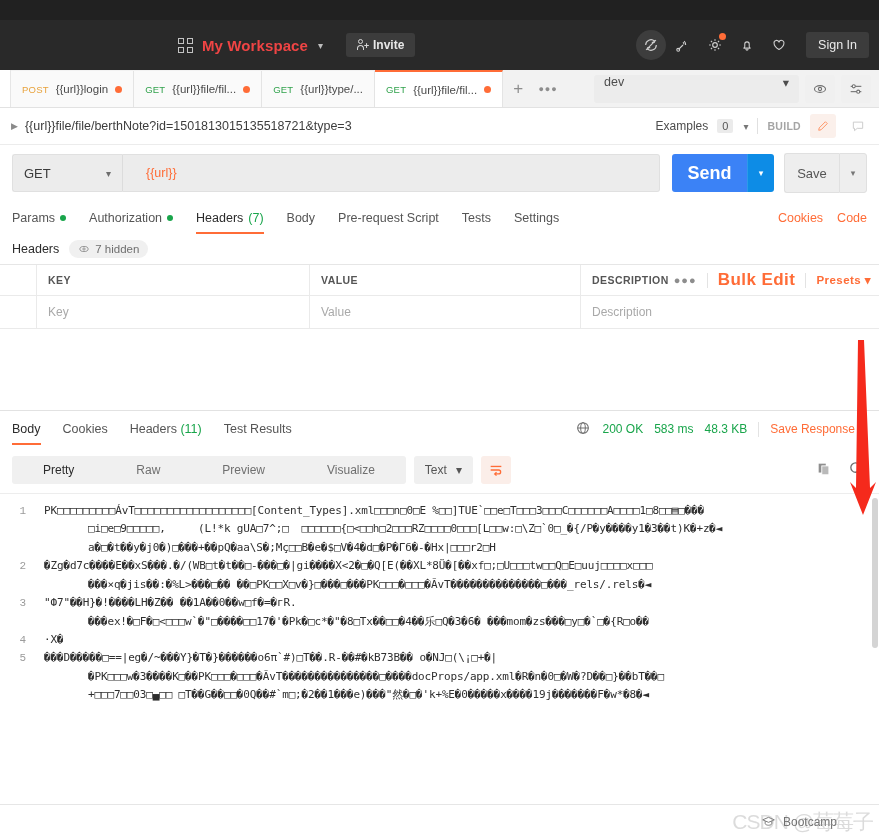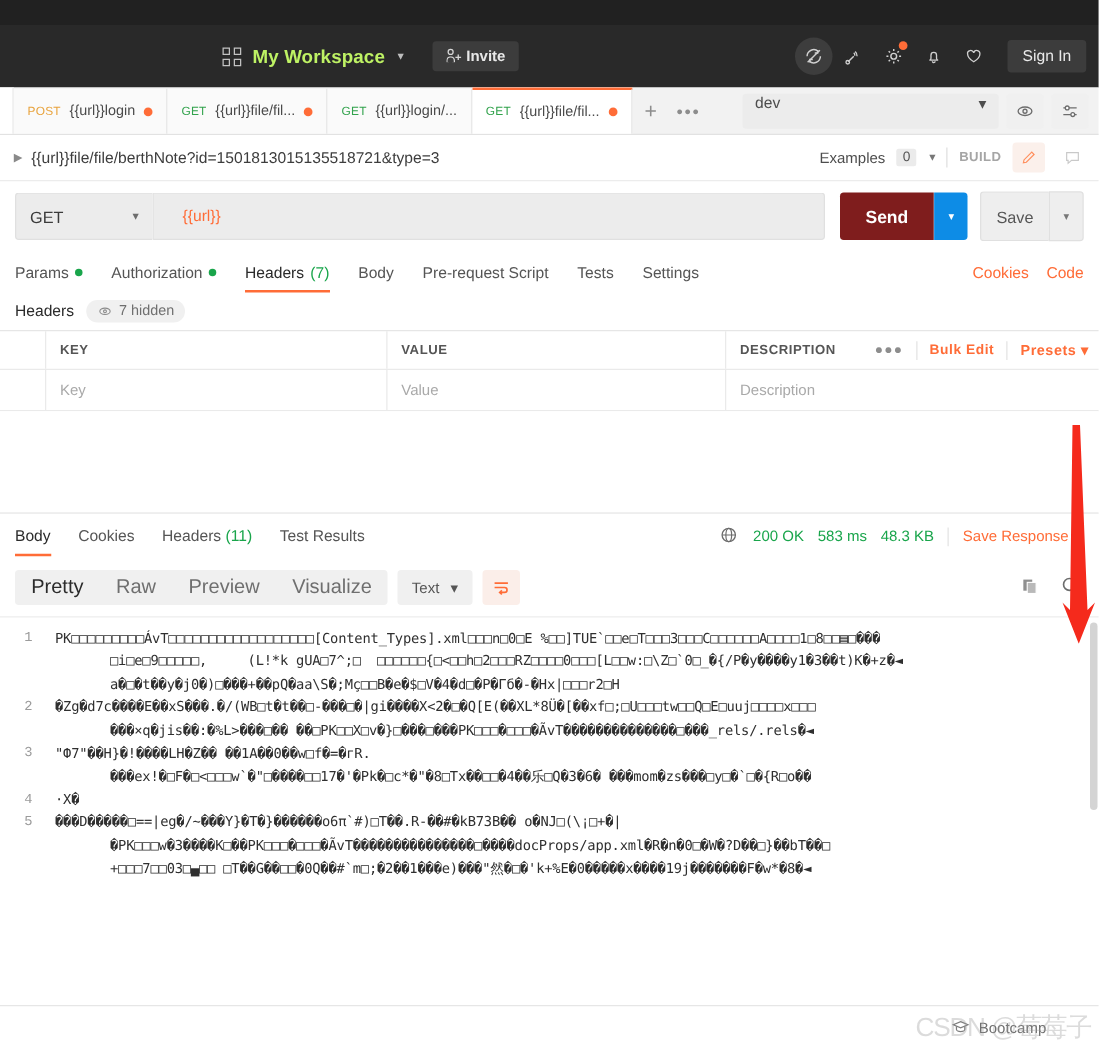--- a/index.html
+++ b/index.html
@@ -13,21 +13,21 @@
 
   
   .topbar{height:20px;background:#212121;flex:0 0 20px;}
   .headerbar{
     height:50px;flex:0 0 50px;background:#292929;
     display:flex;align-items:center;position:relative;
   }
   .ws-group{display:flex;align-items:center;gap:9px;margin-left:178px;}
   .grid-icon{width:15px;height:15px;display:grid;grid-template-columns:6px 6px;grid-template-rows:6px 6px;gap:3px;}
   .grid-icon i{display:block;border:1.3px solid #c2c2c2;box-sizing:border-box;}
-  .ws-name{color:#bef264;font-size:15px;font-weight:bold;letter-spacing:.1px;}
+  .ws-name{color:#ef4444;font-size:15px;font-weight:bold;letter-spacing:.1px;}
   .chev{color:#bdbdbd;font-size:10px;margin-left:1px;}
   .invite-btn{
     margin-left:14px;background:#3c3c3c;border-radius:3px;height:24px;
     display:flex;align-items:center;gap:5px;padding:0 11px;color:#e8e8e8;
     font-size:12px;font-weight:bold;
   }
   .person-add{position:relative;width:11px;height:12px;}
   .person-add .hd{position:absolute;left:1px;top:0;width:5px;height:5px;border:1.2px solid #d8d8d8;border-radius:50%;box-sizing:border-box;}
   .person-add .bd{position:absolute;left:0;top:6px;width:7px;height:5px;border:1.2px solid #d8d8d8;border-bottom:none;border-radius:4px 4px 0 0;box-sizing:border-box;}
   .person-add .pl{position:absolute;right:-1px;top:3px;color:#d8d8d8;font-size:9px;line-height:9px;}
@@ -90,21 +90,21 @@
     padding:0 11px;box-sizing:border-box;font-size:13px;color:#3b3b3b;
   }
   .url-input{
     flex:1;height:38px;background:#ececec;border:1px solid #e0e0e0;border-left:1px solid #dcdcdc;
     border-radius:0 3px 3px 0;display:flex;align-items:center;padding:0 12px;box-sizing:border-box;
     font-size:12.5px;color:#3b3b3b;overflow:hidden;white-space:nowrap;
   }
   .var{color:#ff6c37;margin-left:11px;}
   .send-wrap{display:flex;margin-left:12px;}
   .send-btn{
-    width:75px;height:38px;background:#7f1d1d;color:#fff;font-size:14px;font-weight:bold;
+    width:75px;height:38px;background:#3b82f6;color:#fff;font-size:18px;font-weight:bold;
     display:flex;align-items:center;justify-content:center;border-radius:3px 0 0 3px;
   }
   .send-caret{width:26px;height:38px;background:#0d8ce6;color:#fff;display:flex;align-items:center;justify-content:center;border-left:1px solid #2c9bea;border-radius:0 3px 3px 0;font-size:9px;}
   .save-wrap{display:flex;margin-left:10px;}
   .save-btn{width:54px;height:38px;background:#eeeeee;border:1px solid #e0e0e0;border-right:none;border-radius:3px 0 0 3px;display:flex;align-items:center;justify-content:center;font-size:13px;color:#555;}
   .save-caret{width:26px;height:38px;background:#eeeeee;border:1px solid #e0e0e0;border-radius:0 3px 3px 0;display:flex;align-items:center;justify-content:center;font-size:9px;color:#777;}
 
   
   .reqtabs{height:33px;flex:0 0 33px;display:flex;align-items:center;padding:0 12px;position:relative;}
   .rtab{display:flex;align-items:center;gap:5px;margin-right:23px;font-size:12.5px;color:#555;height:33px;position:relative;}
@@ -141,21 +141,21 @@
   .resp-tabs{height:36px;flex:0 0 36px;display:flex;align-items:center;padding:0 12px;position:relative;background:#fff;}
   .rsp-t{font-size:12.5px;color:#555;margin-right:22px;height:36px;display:flex;align-items:center;position:relative;}
   .rsp-t.on{color:#2b2b2b;}
   .rsp-t.on:after{content:"";position:absolute;left:0;right:0;bottom:2px;height:2px;background:#ff6c37;}
   .resp-meta{position:absolute;right:12px;display:flex;align-items:center;gap:11px;font-size:12px;}
   .ok{color:#19a54b;}
   .save-resp{color:#ff6c37;display:flex;align-items:flex-end;gap:6px;}
 
   .fmt-row{height:46px;flex:0 0 46px;display:flex;align-items:center;padding:0 12px;gap:8px;position:relative;}
   .seg{background:#f0f0f0;border-radius:3px;height:28px;display:flex;align-items:center;}
-  .seg span{padding:0 13px;font-size:16px;color:#6f6f6f;line-height:28px;}
+  .seg span{padding:0 31px;font-size:12px;color:#6f6f6f;line-height:28px;}
   .seg span.on{color:#2b2b2b;}
   .fmt-sel{background:#f0f0f0;border-radius:3px;height:28px;display:flex;align-items:center;gap:9px;padding:0 11px;font-size:12px;color:#555;}
   .wrap-btn{background:#fbeee9;border-radius:3px;width:30px;height:28px;display:flex;align-items:center;justify-content:center;}
   .fmt-right{position:absolute;right:14px;display:flex;align-items:center;gap:16px;}
 
   .body-area{flex:1 1 auto;background:#fff;border-top:1px solid #ededed;display:flex;overflow:hidden;position:relative;}
   .gutter{width:33px;flex:0 0 33px;text-align:right;padding:8px 7px 0 0;box-sizing:border-box;color:#9b9b9b;font-size:11px;font-family:"Liberation Mono",monospace;line-height:18.4px;}
   .codearea{flex:1;padding:8px 4px 0 11px;box-sizing:border-box;overflow:hidden;}
   .cline{
     font-family:"DejaVu Sans Mono","Liberation Mono",monospace;font-size:11px;line-height:18.4px;
@@ -251,21 +251,21 @@
       <span>{{url}}login</span>
       <span class="udot"></span>
     </div>
     <div class="rq-tab">
       <span class="meth m-get">GET</span>
       <span>{{url}}file/fil...</span>
       <span class="udot"></span>
     </div>
     <div class="rq-tab">
       <span class="meth m-get">GET</span>
-      <span>{{url}}login/...</span>
+      <span>{{url}}type/...</span>
     </div>
     <div class="rq-tab sel">
       <span class="meth m-get">GET</span>
       <span>{{url}}file/fil...</span>
       <span class="udot"></span>
     </div>
 
     <div class="tab-add">+</div>
     <div class="tab-more">●●●</div>
 
@@ -376,21 +376,21 @@
   <div class="tbl">
     <div class="trow">
       <div class="tck"></div>
       <div class="tcol c-key th">KEY</div>
       <div class="tcol c-val th">VALUE</div>
       <div class="tcol c-desc th">
         <span>DESCRIPTION</span>
         <span class="desc-tools">
           <span class="dots">●●●</span>
           <span class="tsep"></span>
-          <span class="orange-link" style="font-size:11px">Bulk Edit</span>
+          <span class="orange-link" style="font-size:17px">Bulk Edit</span>
           <span class="tsep"></span>
           <span class="orange-link" style="font-size:11.5px"><span>Presets</span> <span>▾</span></span>
         </span>
       </div>
     </div>
     <div class="trow body">
       <div class="tck"></div>
       <div class="tcol c-key ph">Key</div>
       <div class="tcol c-val ph">Value</div>
       <div class="tcol c-desc ph">Description</div>

